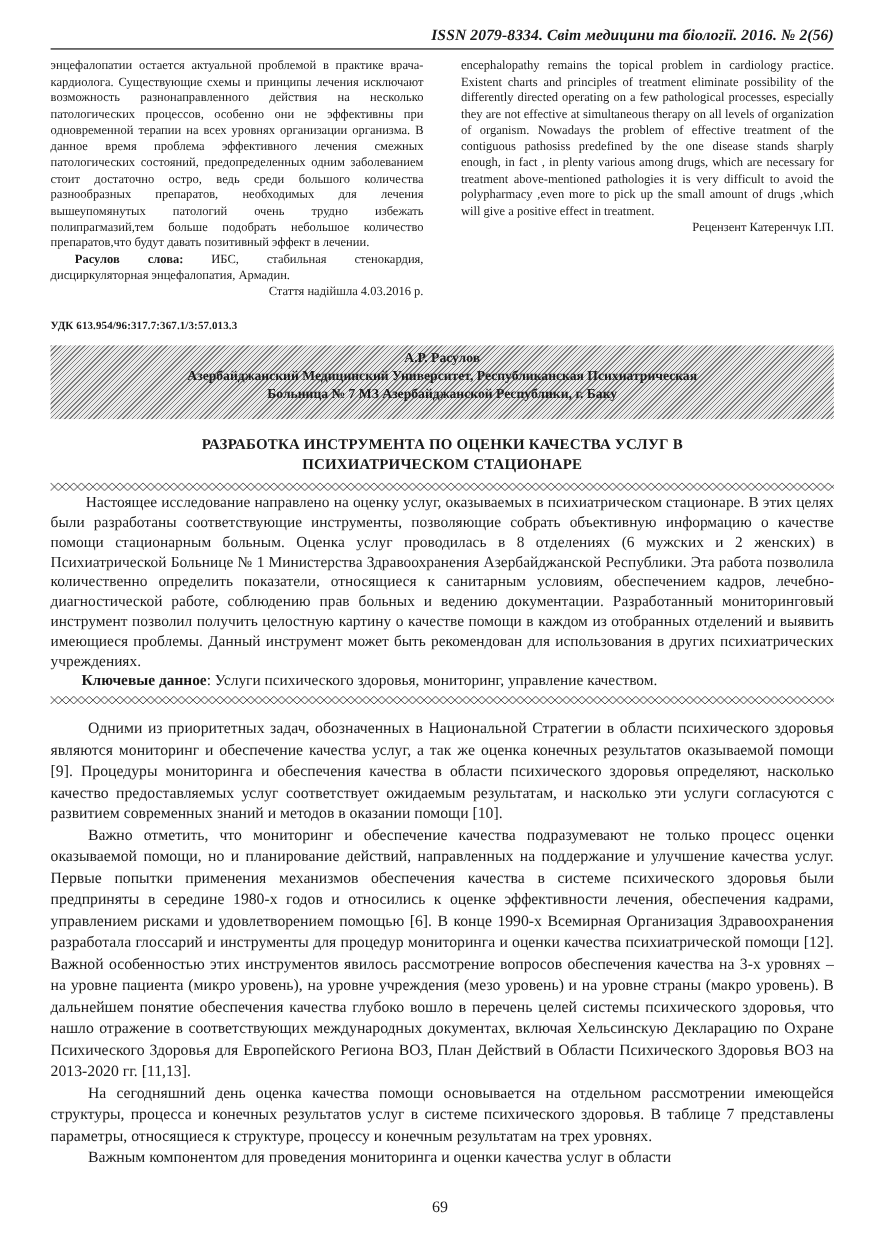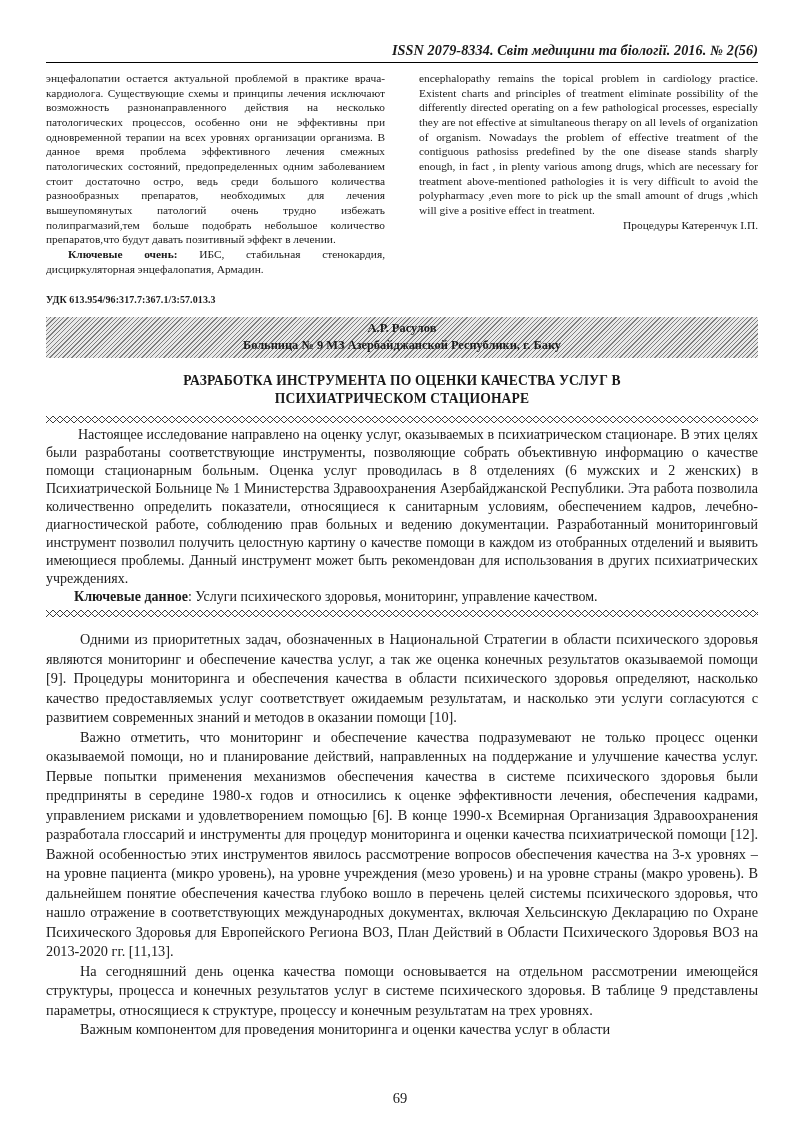--- a/index.html
+++ b/index.html
@@ -23,21 +23,21 @@
   .inner {
     position: absolute;
     left: 46px;
     top: 0;
     width: 712px;
     height: 1132px;
   }
 
   
   .runhead {
-    padding-top: 42px;
+    padding-top: 24px;
     text-align: right;
     font-style: italic;
     font-weight: bold;
     font-size: 14.2px;
     letter-spacing: 0.1px;
     white-space: nowrap;
   }
   .runhead-rule {
     border-bottom: 1.6px solid #000;
     margin-top: 3px;
@@ -70,21 +70,21 @@
   .udk {
     margin-top: 18px;
     font-size: 10px;
     font-weight: bold;
     letter-spacing: 0.1px;
   }
 
   
   .authorblock {
     margin-top: 12px;
-    padding: 3px 6px 5px 6px;
+    padding: 3px 6px 15px 6px;
     text-align: center;
     font-weight: bold;
     font-size: 12.4px;
     line-height: 1.32;
     background-color: #e9e9e9;
     background-image: repeating-linear-gradient(
       135deg,
       rgba(120,120,120,0.95) 0px,
       rgba(120,120,120,0.95) 0.9px,
       rgba(255,255,255,0) 0.9px,
@@ -154,54 +154,56 @@
 <div class="page">
   <div class="inner">
 
     <div class="runhead">ISSN 2079-8334. Світ медицини та біології. 2016. № 2(56)</div>
     <div class="runhead-rule"></div>
 
     <div class="cols">
 
       <div class="col col-left">
         <p>энцефалопатии остается актуальной проблемой в практике врача-кардиолога. Существующие схемы и принципы лечения исключают возможность разнонаправленного действия на несколько патологических процессов, особенно они не эффективны при одновременной терапии на всех уровнях организации организма. В данное время проблема эффективного лечения смежных патологических состояний, предопределенных одним заболеванием стоит достаточно остро, ведь среди большого количества разнообразных препаратов, необходимых для лечения вышеупомянутых патологий очень трудно избежать полипрагмазий,тем больше подобрать небольшое количество препаратов,что будут давать позитивный эффект в лечении.</p>
-        <p class="kw"><b>Ключевые очень:</b><span> ИБС, стабильная стенокардия, дисциркуляторная энцефалопатия, Армадин.</span></p>
+        <p class="kw"><b>Расулов слова:</b><span> ИБС, стабильная стенокардия, дисциркуляторная энцефалопатия, Армадин.</span></p>
+        <p class="sig">Стаття надійшла 4.03.2016 р.</p>
       </div>
 
       <div class="col col-right">
         <p>encephalopathy remains the topical problem in cardiology practice. Existent charts and principles of treatment eliminate possibility of the differently directed operating on a few pathological processes, especially they are not effective at simultaneous therapy on all levels of organization of organism. Nowadays the problem of effective treatment of the contiguous pathosiss predefined by the one disease stands sharply enough, in fact , in plenty various among drugs, which are necessary for treatment above-mentioned pathologies it is very difficult to avoid the polypharmacy ,even more to pick up the small amount of drugs ,which will give a positive effect in treatment.</p>
-        <p class="sig">Процедуры Катеренчук І.П.</p>
+        <p class="sig">Рецензент Катеренчук І.П.</p>
       </div>
 
     </div>
 
     <div class="udk">УДК 613.954/96:317.7:367.1/3:57.013.3</div>
 
     <div class="authorblock">
       <span class="ln">А.Р. Расулов</span>
-      <span class="ln">Больница № 9 МЗ Азербайджанской Республики, г. Баку</span>
+      <span class="ln">Азербайджанский Медицинский Университет, Республиканская Психиатрическая</span>
+      <span class="ln">Больница № 7 МЗ Азербайджанской Республики, г. Баку</span>
     </div>
 
     <div class="arttitle">
       <span class="ln">РАЗРАБОТКА ИНСТРУМЕНТА ПО ОЦЕНКИ КАЧЕСТВА УСЛУГ В</span>
       <span class="ln">ПСИХИАТРИЧЕСКОМ СТАЦИОНАРЕ</span>
     </div>
 
     <div class="zigzag"></div>
 
     <div class="abstract">
       <p>Настоящее исследование направлено на оценку услуг, оказываемых в психиатрическом стационаре. В этих целях были разработаны соответствующие инструменты, позволяющие собрать объективную информацию о качестве помощи стационарным больным. Оценка услуг проводилась   в 8 отделениях (6 мужских и 2 женских) в Психиатрической Больнице № 1 Министерства Здравоохранения Азербайджанской Республики. Эта работа позволила количественно определить показатели, относящиеся к санитарным условиям, обеспечением кадров, лечебно-диагностической работе, соблюдению прав больных и ведению документации. Разработанный мониторинговый инструмент позволил получить целостную картину о качестве помощи в каждом из отобранных отделений и выявить имеющиеся проблемы. Данный инструмент может быть рекомендован для использования в других психиатрических учреждениях.</p>
       <p class="kw"><b>Ключевые данное</b><span>: Услуги психического здоровья, мониторинг, управление качеством.</span></p>
     </div>
 
     <div class="zigzag tight"></div>
 
     <div class="body">
       <p>Одними из приоритетных задач, обозначенных в Национальной Стратегии в области психического здоровья являются мониторинг и обеспечение качества услуг, а так же оценка конечных результатов оказываемой помощи [9]. Процедуры мониторинга и обеспечения качества в области психического здоровья определяют, насколько качество предоставляемых услуг соответствует ожидаемым результатам, и насколько эти услуги согласуются с развитием современных знаний и методов в оказании помощи [10].</p>
       <p>Важно отметить, что мониторинг и обеспечение качества подразумевают не только процесс оценки оказываемой помощи, но и планирование действий, направленных на поддержание и улучшение качества услуг. Первые попытки применения механизмов обеспечения качества в системе психического здоровья были предприняты в середине 1980-х годов и относились к оценке эффективности лечения, обеспечения кадрами, управлением рисками и удовлетворением помощью [6]. В конце 1990-х Всемирная Организация Здравоохранения разработала глоссарий и инструменты для процедур мониторинга и оценки качества психиатрической помощи [12]. Важной особенностью этих инструментов явилось рассмотрение вопросов обеспечения качества на 3-х уровнях – на уровне пациента (микро уровень), на уровне учреждения (мезо уровень) и на уровне страны (макро уровень). В дальнейшем понятие обеспечения качества глубоко вошло в перечень целей системы психического здоровья, что нашло отражение в соответствующих международных документах, включая Хельсинскую Декларацию по Охране Психического Здоровья для Европейского Региона ВОЗ, План Действий в Области Психического Здоровья ВОЗ на 2013-2020 гг. [11,13].</p>
-      <p>На сегодняшний день оценка качества помощи основывается на отдельном рассмотрении имеющейся структуры, процесса и конечных результатов услуг в системе психического здоровья. В таблице 9 представлены параметры, относящиеся к структуре, процессу и конечным результатам на трех уровнях.</p>
+      <p>На сегодняшний день оценка качества помощи основывается на отдельном рассмотрении имеющейся структуры, процесса и конечных результатов услуг в системе психического здоровья. В таблице 7 представлены параметры, относящиеся к структуре, процессу и конечным результатам на трех уровнях.</p>
       <p>Важным компонентом для проведения мониторинга и оценки качества услуг в области</p>
     </div>
 
   </div>
 
   <div class="pagenum">69</div>
 </div>
 
 </body></html>

